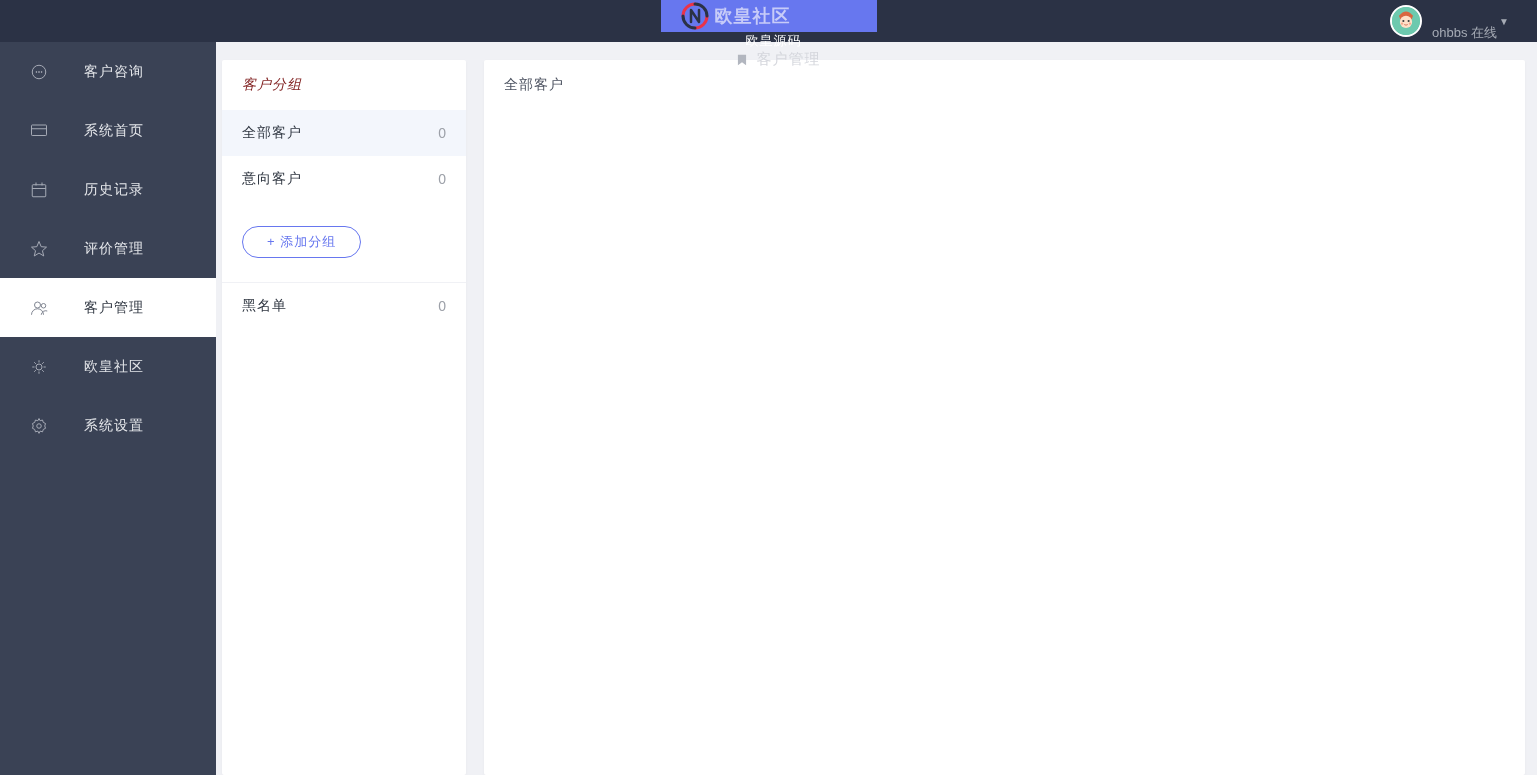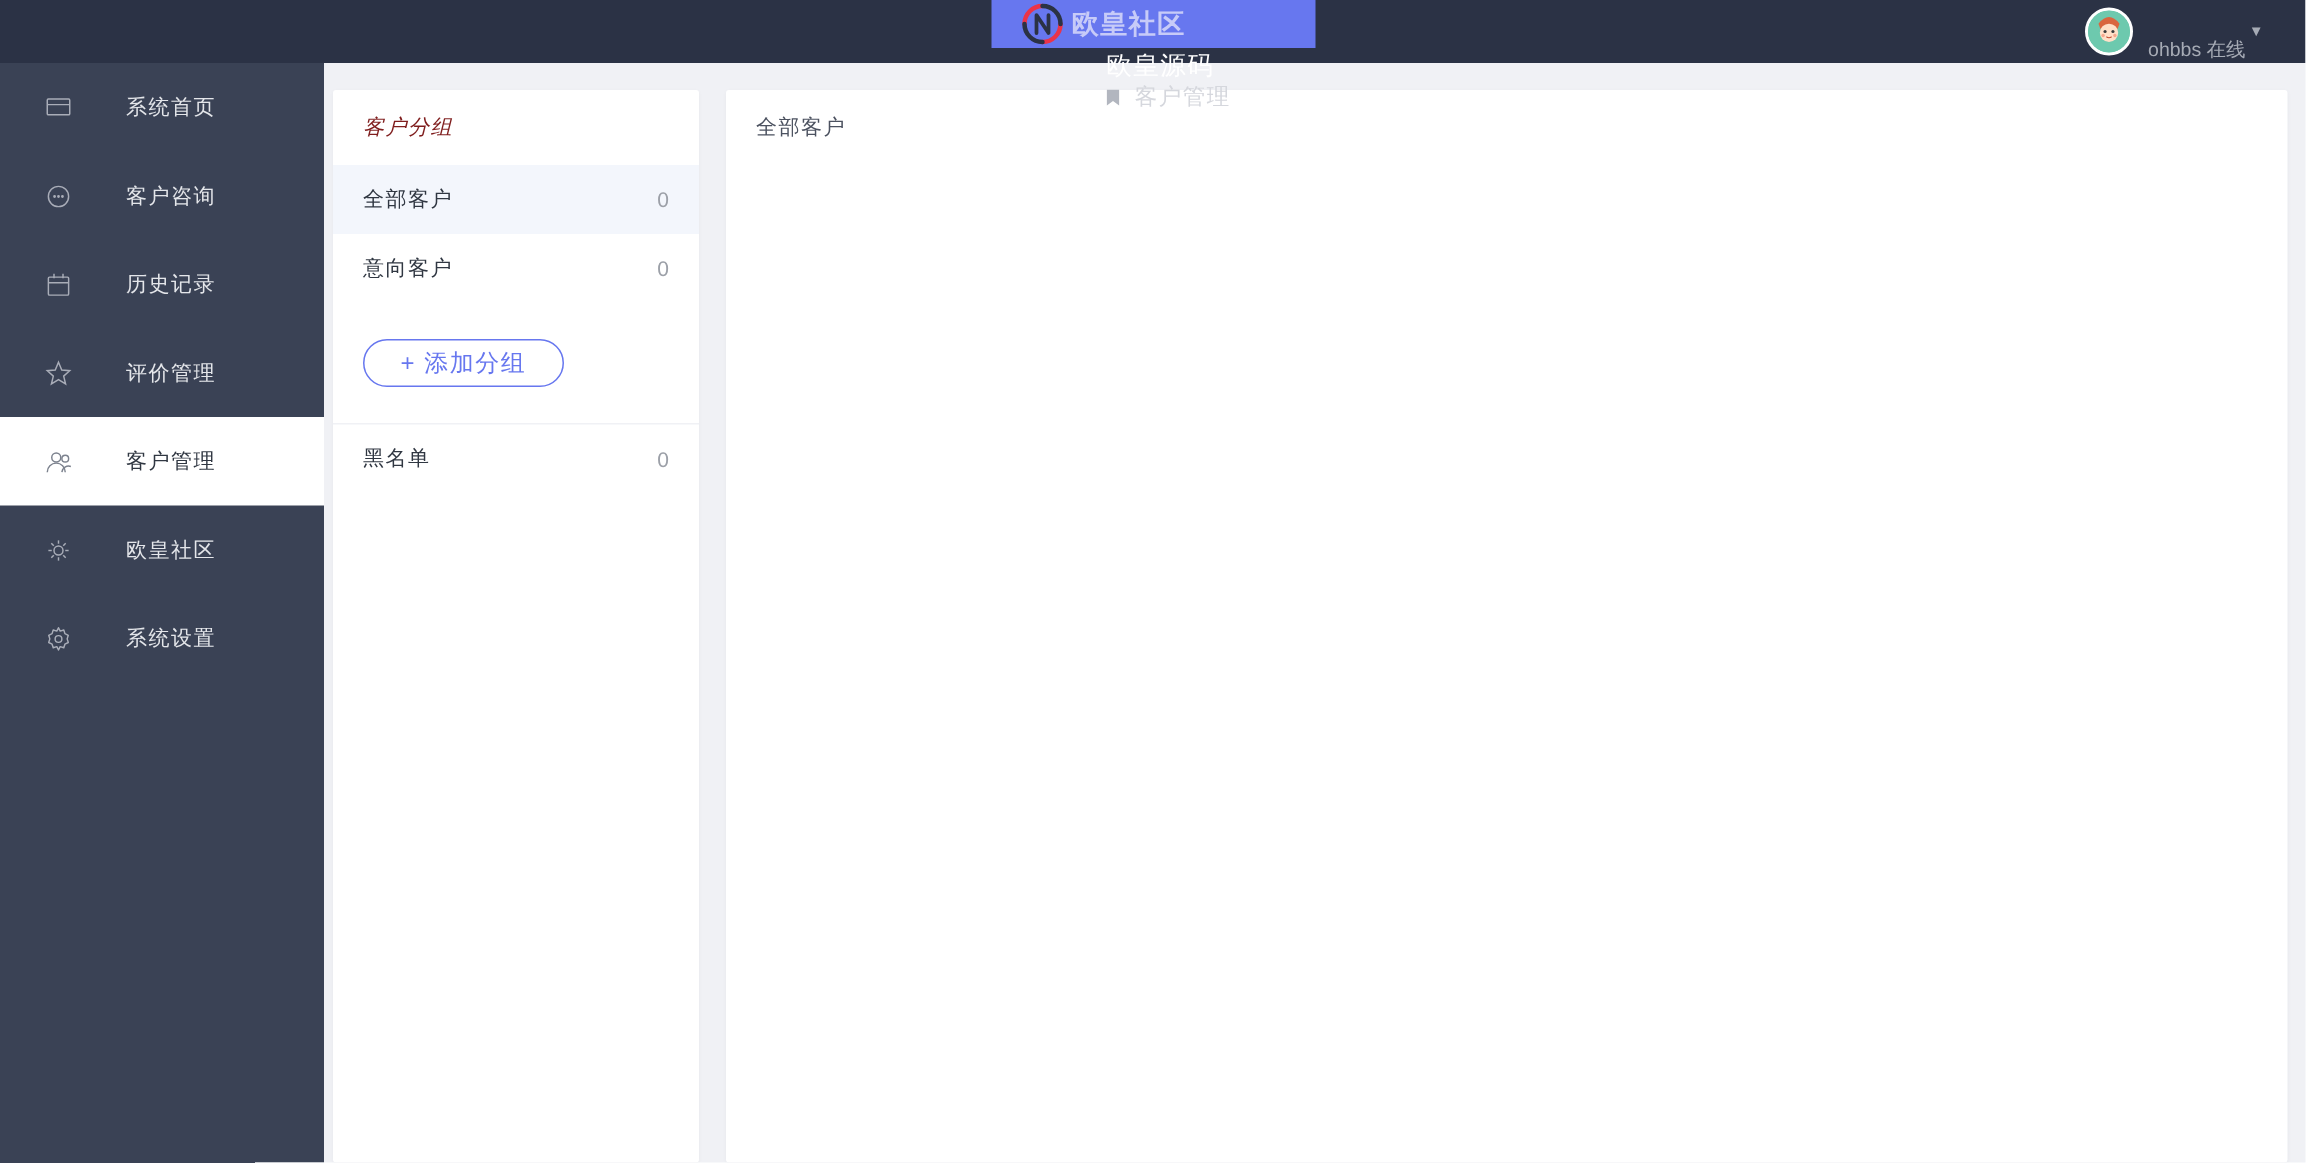--- a/index.html
+++ b/index.html
@@ -3,21 +3,21 @@
 <meta charset="utf-8">
 <style>
 * { margin: 0; padding: 0; box-sizing: border-box; }
 body { font-family: "Microsoft YaHei", -apple-system, sans-serif; font-size: 14px; background: #f0f1f5; color: #333; width: 1537px; height: 775px; overflow: hidden; }
 
 
 .header { height: 42px; background: #2b3245; display: flex; align-items: center; position: relative; flex-direction: column; }
 .logo-block { width: 216px; height: 42px; background: #6777ef; display: flex; align-items: center; padding-left: 18px; }
 .logo-svg { width: 32px; height: 32px; }
 .logo-text { color: #c7cbf8; font-size: 18px; font-weight: 600; margin-left: 4px; letter-spacing: 1px; }
-.brand { color: #fff; font-size: 17px; margin-left: 10px; letter-spacing: 1px; }
+.brand { color: #fff; font-size: 13px; margin-left: 10px; letter-spacing: 1px; }
 .page-title-wrap { display: flex; align-items: center; margin-left: 18px; }
 .bookmark-icon { width: 14px; height: 14px; margin-right: 8px; fill: #b2b6bf; }
 .page-title { color: #d5d7dd; font-size: 15px; letter-spacing: 1px; }
 .user-block { position: absolute; right: 28px; top: 0; height: 42px; display: flex; align-items: center; }
 .avatar { width: 32px; height: 32px; border-radius: 50%; background: #60c3a6; border: 2px solid #fff; display: flex; align-items: center; justify-content: center; overflow: hidden; }
 .avatar svg { width: 100%; height: 100%; }
 .user-name { color: #a6abb5; font-size: 13px; margin-left: 10px; margin-top: 23px; }
 .user-caret { color: #a6abb5; font-size: 10px; margin-left: 2px; }
 
 
@@ -37,21 +37,21 @@
 .panel { background: #fff; border-radius: 2px; box-shadow: 0 1px 3px rgba(0,0,0,0.04); }
 
 
 .group-panel { width: 244px; flex-shrink: 0; }
 .group-header { padding: 16px 20px; font-size: 14px; color: #7f1d1d; letter-spacing: 1px; font-style: italic; }
 .group-item { height: 46px; display: flex; align-items: center; justify-content: space-between; padding: 0 20px; cursor: pointer; }
 .group-item.active { background: #f3f6fc; }
 .group-item-label { color: #303742; font-size: 14px; letter-spacing: 1px; }
 .group-item-count { color: #9ca0a8; font-size: 14px; }
 .add-group-wrap { padding: 24px 20px 24px; border-bottom: 1px solid #f0f1f5; }
-.add-group-btn { display: inline-flex; align-items: center; justify-content: center; height: 32px; padding: 0 24px; border: 1px solid #6777ef; color: #6777ef; background: #fff; border-radius: 16px; font-size: 16px; cursor: pointer; letter-spacing: 1px; }
+.add-group-btn { display: inline-flex; align-items: center; justify-content: center; height: 32px; padding: 0 24px; border: 1px solid #6777ef; color: #6777ef; background: #fff; border-radius: 16px; font-size: 13px; cursor: pointer; letter-spacing: 1px; }
 
 
 .main-panel { flex: 1; }
 .main-header { padding: 16px 20px 20px; font-size: 14px; color: #4c5260; letter-spacing: 1px; }
 .toolbar { display: flex; align-items: center; gap: 24px; padding: 0 20px 0 22px; }
 .search-wrap { position: relative; width: 198px; }
 .search-input { width: 100%; height: 32px; border: 1px solid #e3e5eb; border-radius: 16px; padding: 0 36px 0 16px; font-size: 13px; color: #333; outline: none; }
 .search-input::placeholder { color: #c3c6cf; }
 .search-icon { position: absolute; right: 12px; top: 8px; width: 16px; height: 16px; stroke: #c3c6cf; fill: none; stroke-width: 1.5; }
 .batch-btn { display: inline-flex; align-items: center; justify-content: center; height: 32px; padding: 0 20px; border: 1px solid #6777ef; color: #6777ef; background: #fff; border-radius: 16px; font-size: 13px; cursor: pointer; letter-spacing: 1px; }
@@ -94,34 +94,34 @@
     <span class="user-caret">▼</span>
   </div>
 </div>
 
 <div class="layout">
 
   <div class="sidebar">
 
     <div class="nav-item">
       <svg class="nav-icon" viewBox="0 0 24 24">
-          <rect x="2" y="4" width="20" height="14" rx="1"></rect>
-          <line x1="2" y1="9" x2="22" y2="9"></line>
-        </svg>
-      <span class="nav-label">系统首页</span>
-    </div>
-
-    <div class="nav-item">
-      <svg class="nav-icon" viewBox="0 0 24 24">
           <circle cx="12" cy="12" r="9"></circle>
           <circle cx="8.5" cy="12" r="0.6" fill="#a9adb8"></circle>
           <circle cx="12" cy="12" r="0.6" fill="#a9adb8"></circle>
           <circle cx="15.5" cy="12" r="0.6" fill="#a9adb8"></circle>
         </svg>
       <span class="nav-label">客户咨询</span>
+    </div>
+
+    <div class="nav-item">
+      <svg class="nav-icon" viewBox="0 0 24 24">
+          <rect x="2" y="4" width="20" height="14" rx="1"></rect>
+          <line x1="2" y1="9" x2="22" y2="9"></line>
+        </svg>
+      <span class="nav-label">系统首页</span>
     </div>
 
     <div class="nav-item">
       <svg class="nav-icon" viewBox="0 0 24 24">
           <rect x="3" y="5" width="18" height="16" rx="1"></rect>
           <line x1="3" y1="10" x2="21" y2="10"></line>
           <line x1="8" y1="2" x2="8" y2="6"></line>
           <line x1="16" y1="2" x2="16" y2="6"></line>
         </svg>
       <span class="nav-label">历史记录</span>

